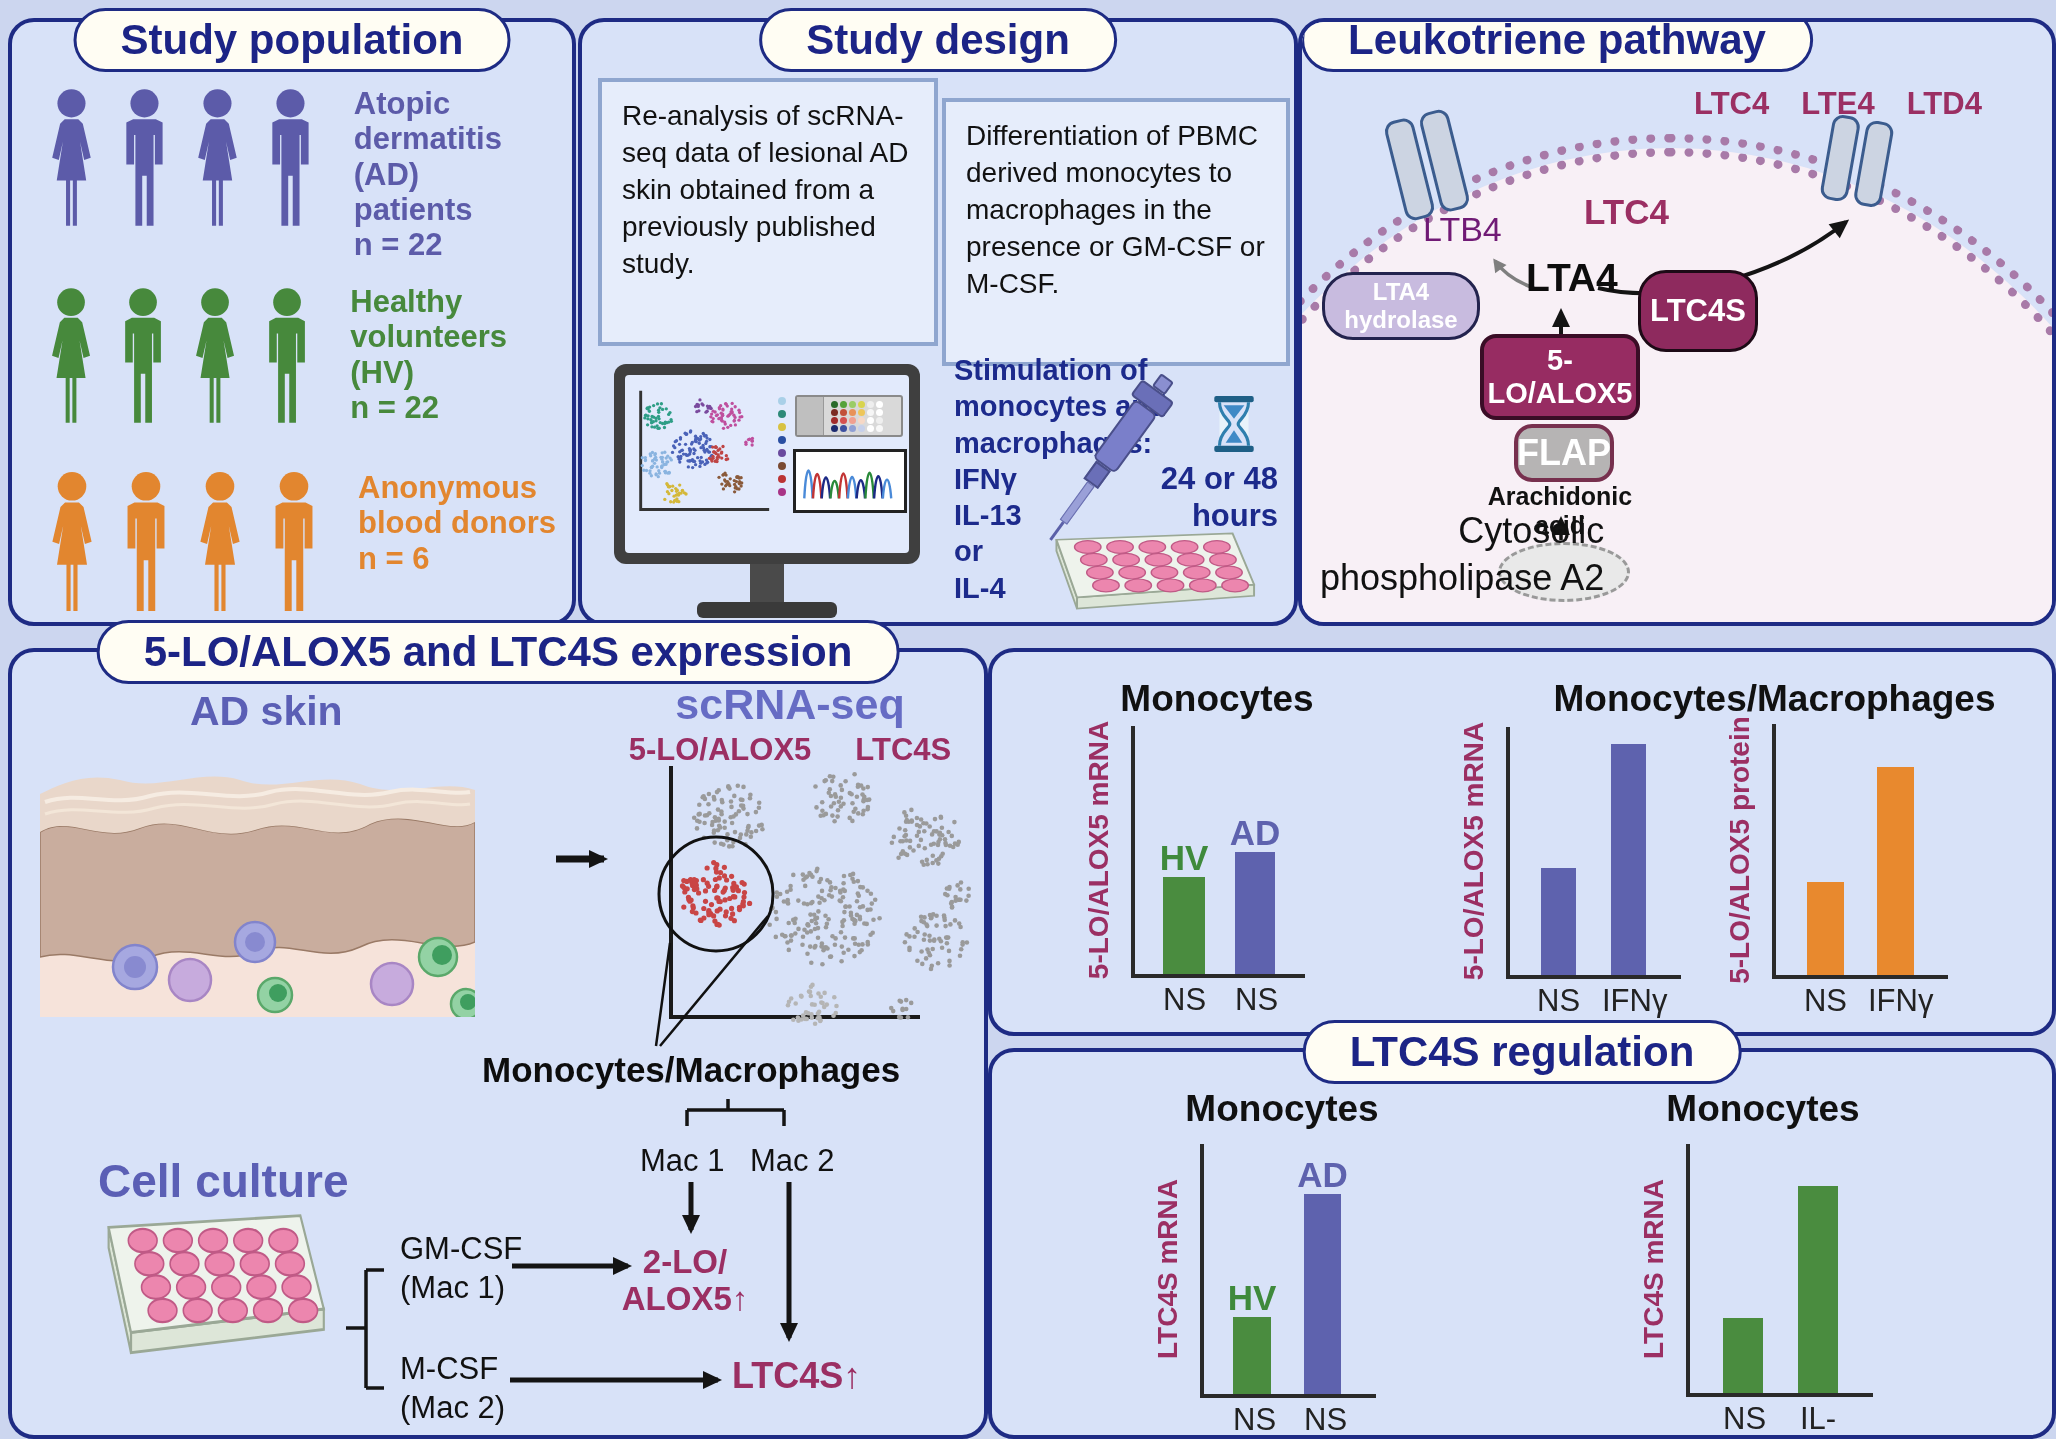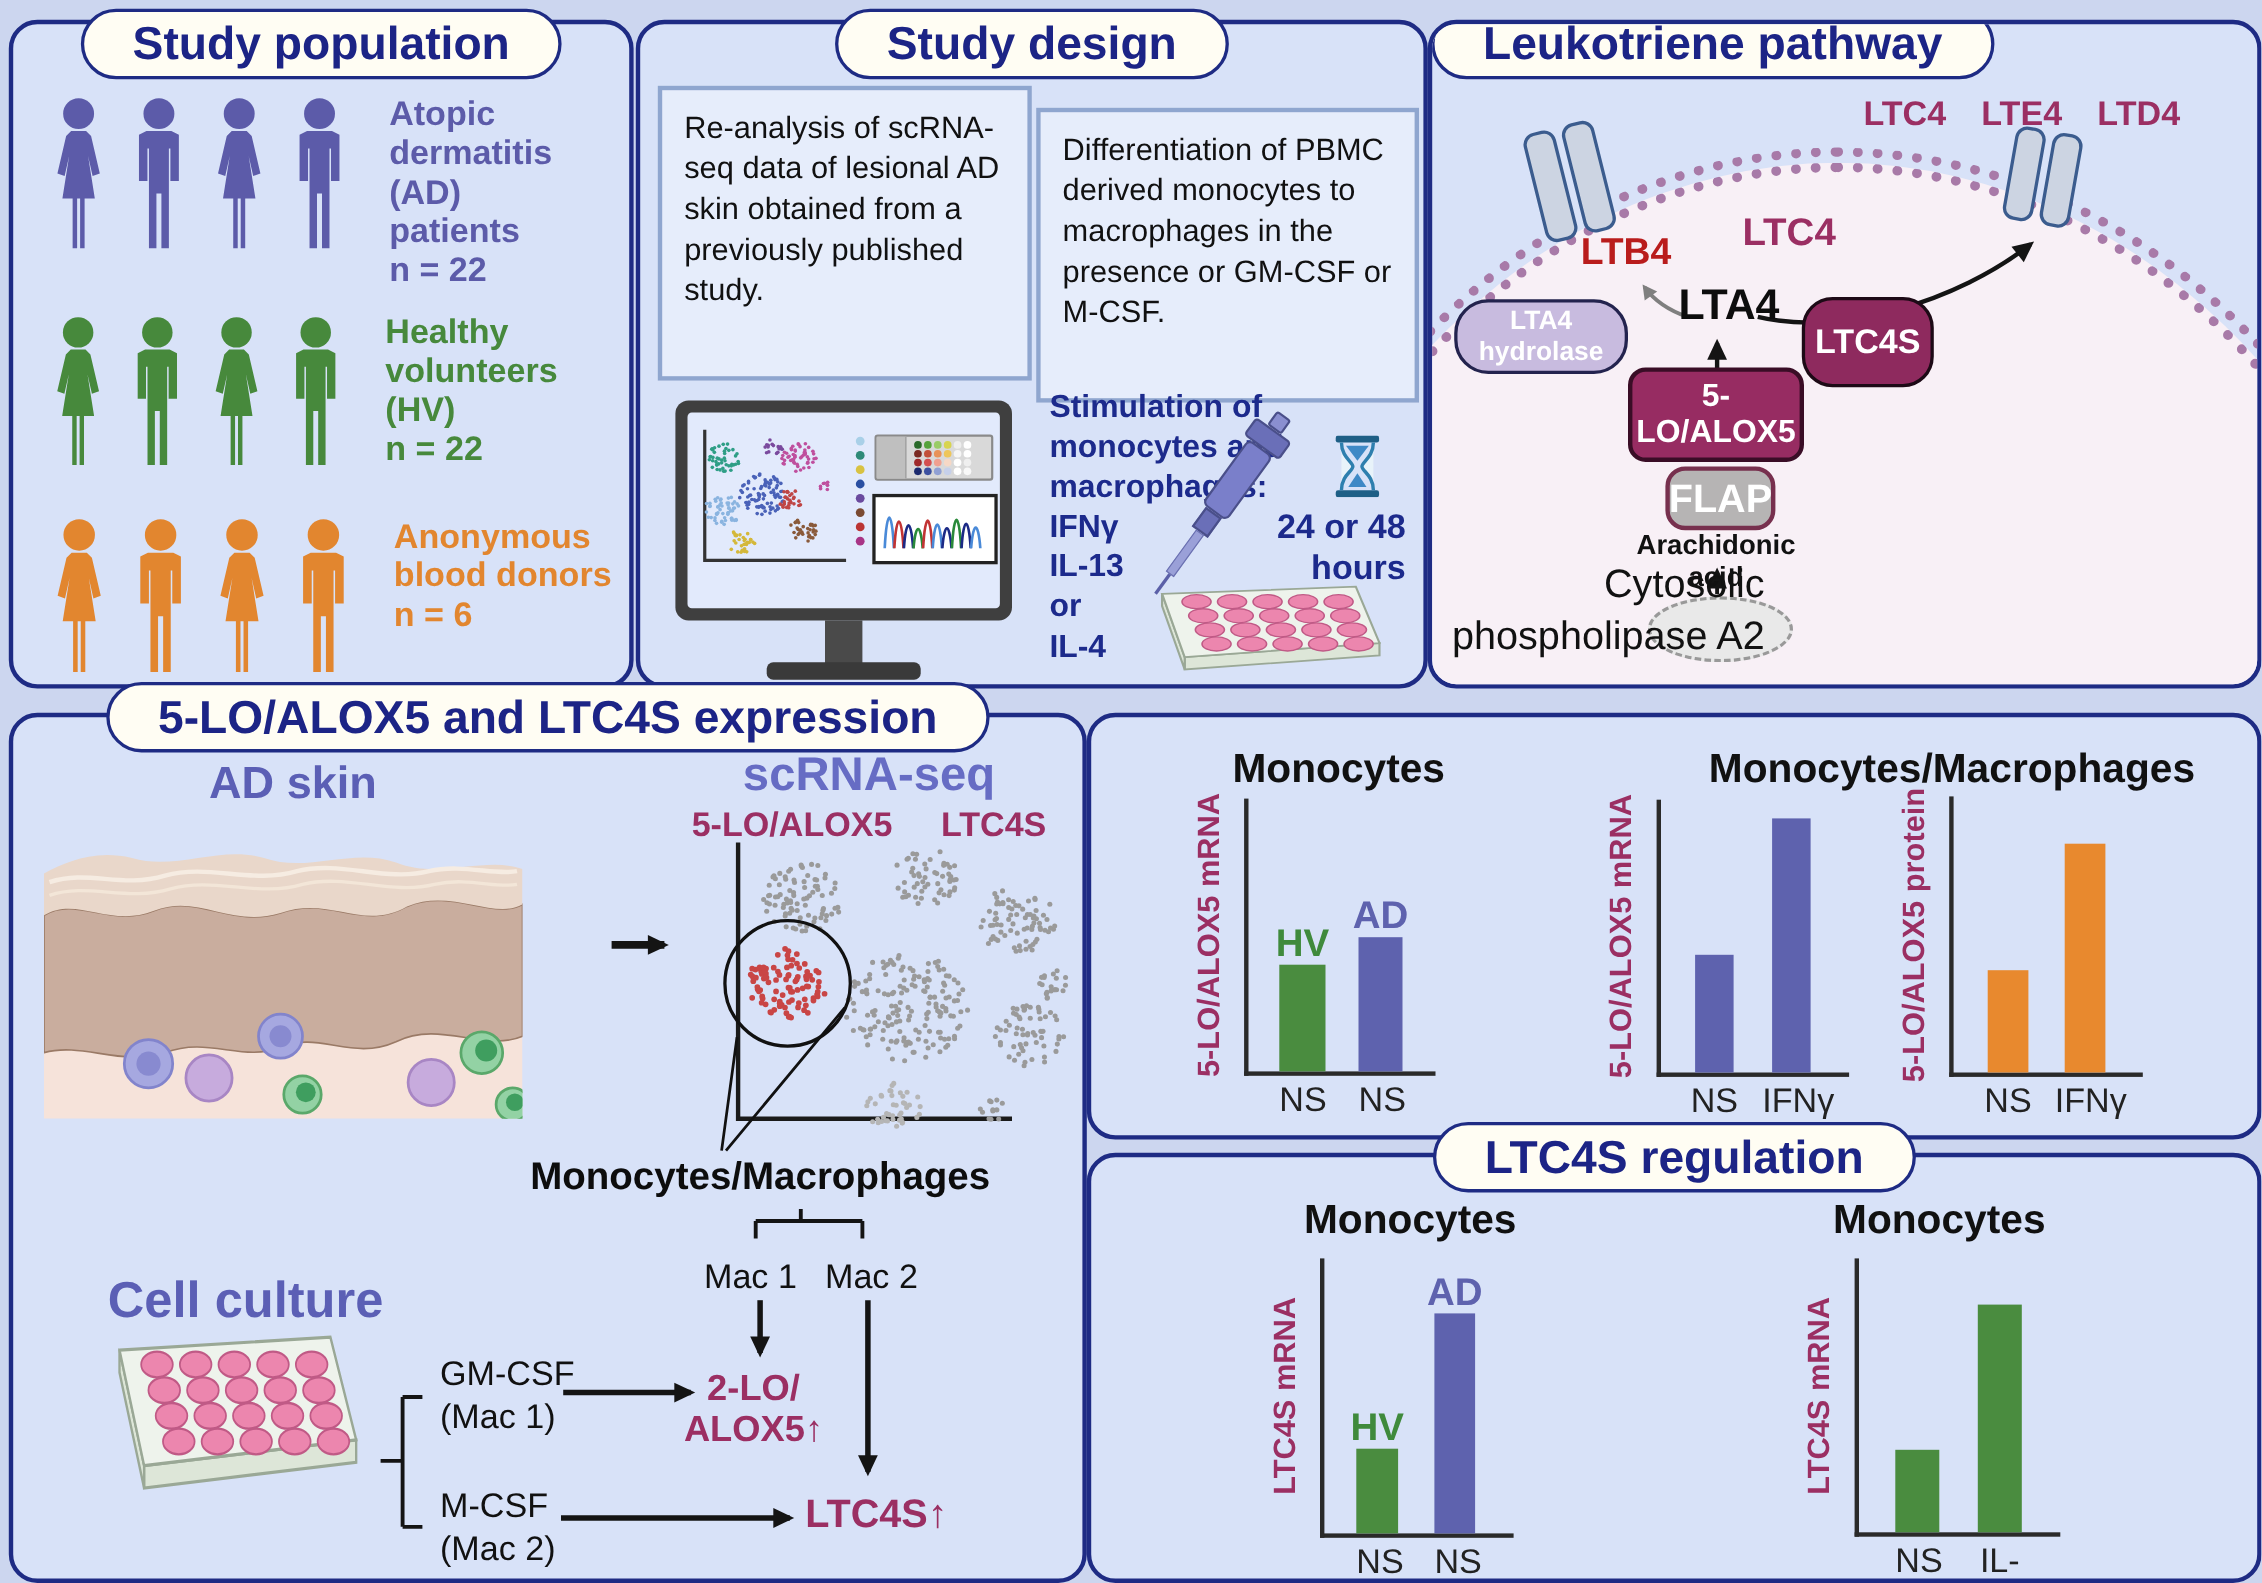--- a/index.html
+++ b/index.html
@@ -649,21 +649,21 @@
     <div class="rec-pair" style="left:524px;top:96px;transform:rotate(10deg);">
       <div class="rec" style="width:22px;height:80px;"></div>
         <div class="rec" style="width:22px;height:80px;"></div>
     </div>
 
     <div class="abs" style="left:392px;top:64px;display:flex;gap:32px;z-index:4;">
       <span class="ltlab" style="font-size:31px;">LTC4</span>
       <span class="ltlab" style="font-size:31px;">LTE4</span>
       <span class="ltlab" style="font-size:31px;">LTD4</span>
     </div>
-    <div class="abs" style="left:135px;top:188px;font-size:34px;font-weight:bold;color:#b91c1c;z-index:4;">LTB4</div>
+    <div class="abs" style="left:121px;top:188px;font-size:34px;font-weight:normal;color:#701a75;z-index:4;">LTB4</div>
     <div class="abs ltlab" style="left:282px;top:170px;font-size:35px;z-index:4;">LTC4</div>
     <div class="abs" style="left:224px;top:234px;font-size:39px;font-weight:bold;color:#0d0d0d;z-index:4;">LTA4</div>
 
     <div class="pbox" style="left:20px;top:250px;width:152px;height:62px;background:#c8bbdf;border:3px solid #23234e;border-radius:31px;font-size:24px;">LTA4 hydrolase</div>
     <div class="pbox" style="left:336px;top:248px;width:114px;height:76px;background:#8e2a5e;border:3px solid #1d0a16;border-radius:28px;font-size:31px;">LTC4S</div>
     <div class="pbox" style="left:178px;top:312px;width:152px;height:78px;background:#972c62;border:4px solid #3a0d26;border-radius:16px;font-size:29px;">5-LO/ALOX5</div>
     <div class="pbox" style="left:212px;top:402px;width:92px;height:50px;background:#b6b4b4;border:4px solid #77304e;border-radius:18px;font-size:36px;">FLAP</div>
 
     <div class="abs" style="left:158px;top:460px;width:200px;text-align:center;font-size:25px;font-weight:bold;color:#111;z-index:4;">Arachidonic acid</div>
     <div class="abs pre" style="left:18px;top:486px;font-size:36px;color:#111;line-height:1.3;z-index:4;text-align:right;">Cytosolic

